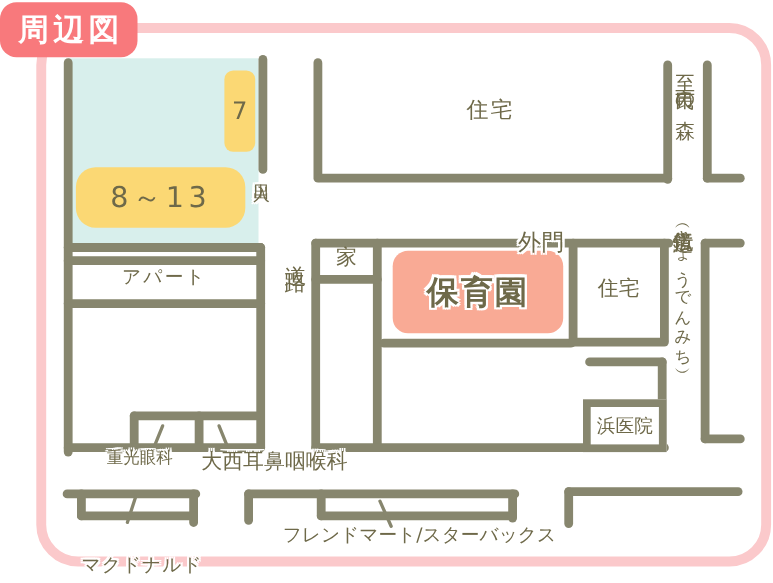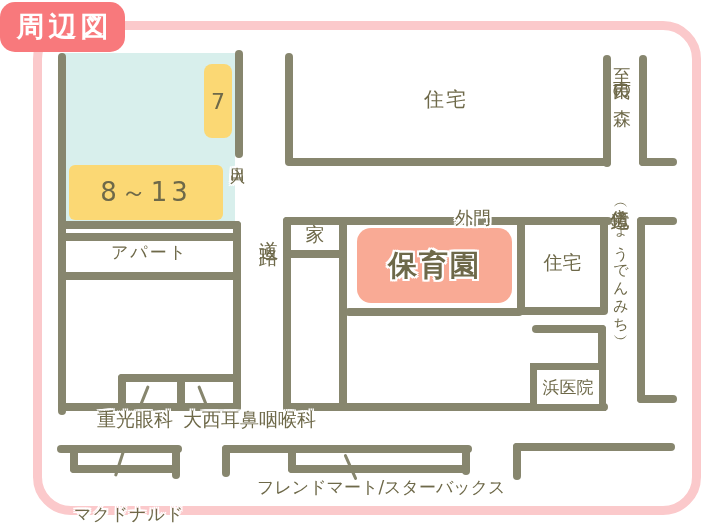--- a/index.html
+++ b/index.html
@@ -21,47 +21,47 @@
   }
   
   .h,.v{position:absolute;background:#87866e;border-radius:4px;z-index:2;}
   .h{height:8px;}
   .v{width:8px;}
   .ptr{position:absolute;width:3px;background:#87866e;border-radius:2px;z-index:3;}
   
   .parking-fill{position:absolute;left:62px;top:53px;width:173px;height:168px;background:#d8efec;z-index:1;}
   .spot7{position:absolute;left:204px;top:64px;width:28px;height:74px;background:#fbd874;border-radius:8px;
     display:flex;align-items:center;justify-content:center;font-size:22px;z-index:4;}
-  .spot813{position:absolute;left:69px;top:165px;width:154px;height:55px;background:#fbd874;border-radius:6px;
+  .spot813{position:absolute;left:69px;top:152px;width:154px;height:55px;background:#fbd874;border-radius:18px;
     display:flex;align-items:center;justify-content:center;font-size:26px;letter-spacing:4px;z-index:4;}
   .nursery{position:absolute;left:357px;top:228px;width:155px;height:75px;background:#f9aa95;border-radius:14px;
     display:flex;align-items:center;justify-content:center;z-index:4;}
   .nursery span{font-size:29px;font-weight:600;letter-spacing:2px;}
   .hama-box{position:absolute;left:530px;top:363px;width:76px;height:48px;box-sizing:border-box;
     border:7px solid #87866e;background:#fff;display:flex;align-items:center;justify-content:center;
     font-size:17px;z-index:5;}
   
   .lbl{position:absolute;z-index:6;white-space:nowrap;line-height:1.15;}
   .halo{text-shadow:-2px -2px 0 #fff,2px -2px 0 #fff,-2px 2px 0 #fff,2px 2px 0 #fff,
         0 -2px 0 #fff,0 2px 0 #fff,-2px 0 0 #fff,2px 0 0 #fff;}
   .vtext{writing-mode:vertical-rl;line-height:1.05;}
   .parking-name{left:100px;top:106px;font-size:21px;font-weight:600;letter-spacing:2px;}
   .gate{left:229px;top:155px;font-size:15px;letter-spacing:1px;z-index:7;}
   .road-left{left:258px;top:225px;font-size:20px;letter-spacing:6px;}
   .housing-top{left:424px;top:88px;font-size:20px;letter-spacing:2px;}
   .road-top{left:424px;top:176px;font-size:20px;letter-spacing:8px;}
   .to-forest{left:612px;top:54px;font-size:18px;letter-spacing:3px;}
-  .gaimon{left:455px;top:208px;font-size:18px;z-index:7;}
+  .gaimon{left:471px;top:208px;font-size:21px;z-index:7;}
   .house{left:283px;top:224px;width:64px;text-align:center;font-size:19px;}
   .apartment{left:58px;top:243px;width:183px;text-align:center;font-size:17px;letter-spacing:2px;}
   .housing-right{left:517px;top:252px;width:91px;text-align:center;font-size:19px;}
   .kyoden{left:610px;top:195px;letter-spacing:1px;}
   .kyoden .big{font-size:19px;}
   .kyoden .small{font-size:15px;}
-  .eye-clinic{left:97px;top:409px;font-size:19px;font-family:Liberation Serif, serif;}
+  .eye-clinic{left:97px;top:409px;font-size:15px;font-family:Liberation Serif, serif;}
   .ent-clinic{left:183px;top:409px;font-size:19px;}
   .mcd{left:74px;top:505px;font-size:17px;letter-spacing:1px;}
   .fm{left:257px;top:478px;font-size:17px;}
 </style>
 </head>
 <body>
 
 <div class="map">
   <div class="frame"></div>
   <div class="badge">周辺図</div>

